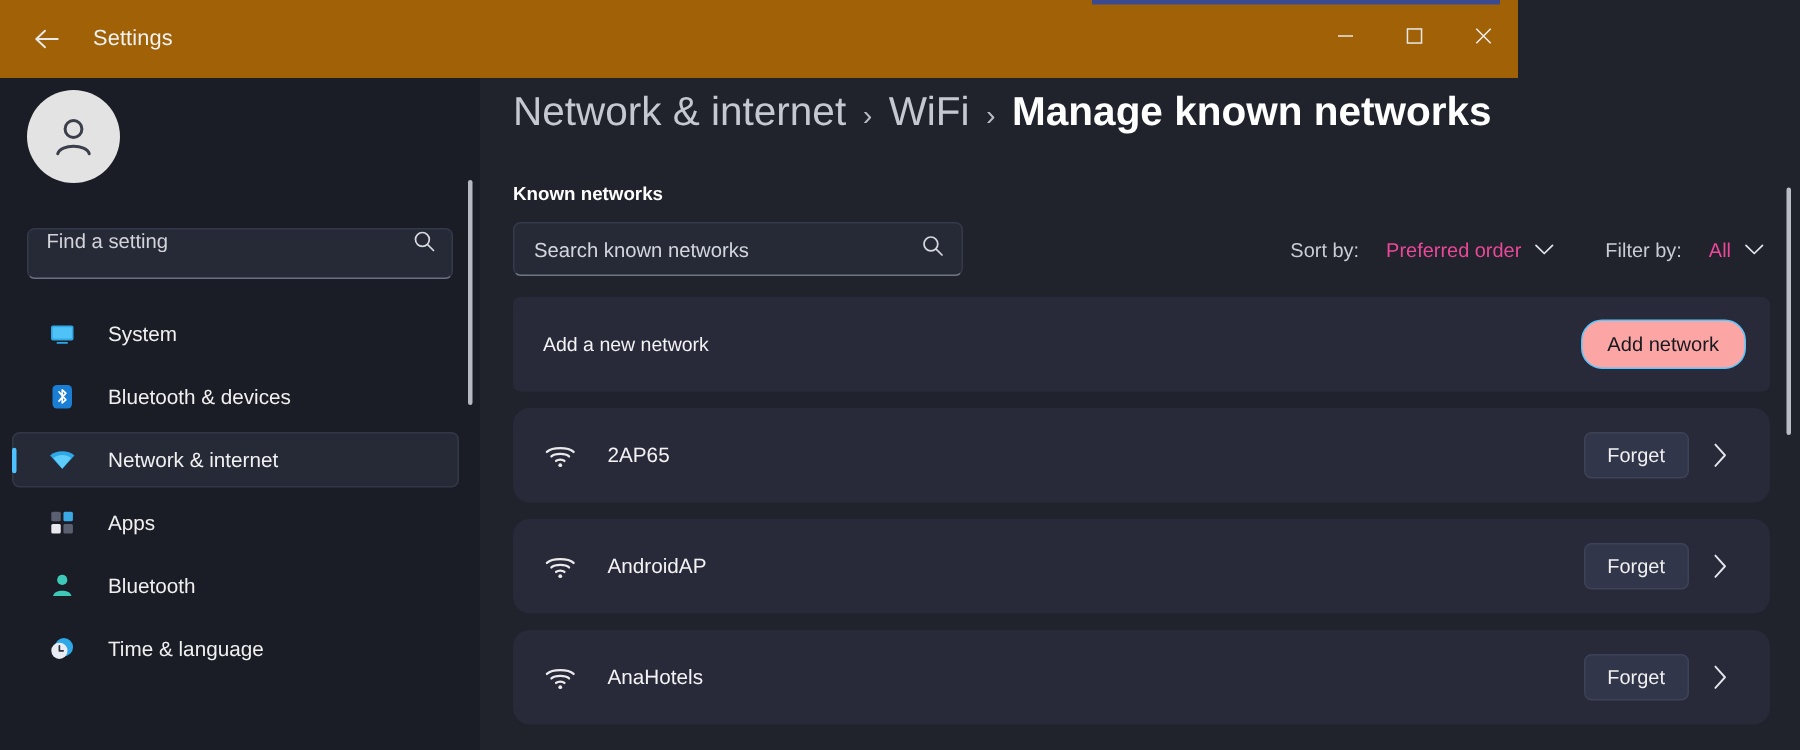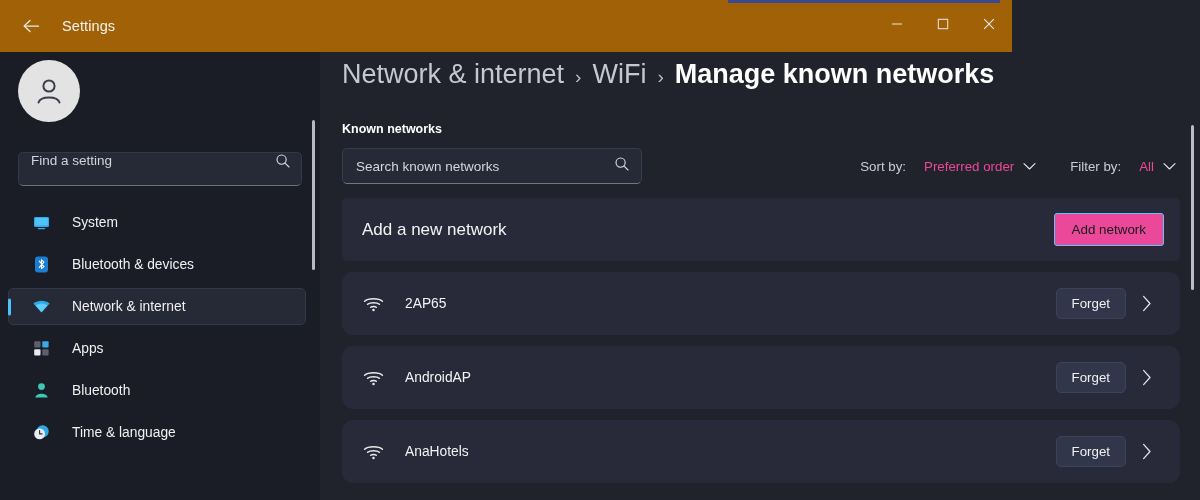--- a/index.html
+++ b/index.html
@@ -292,43 +292,43 @@
     border-radius: 5px;
     margin-bottom: 11px;
     display: flex;
     align-items: center;
     padding: 0 16px 0 20px;
   }
   .card.addnet { cursor: default; }
   .card.netrow { cursor: pointer; padding-left: 18px; border-radius: 11px; }
 
   .card-title {
-    font-size: 17px;
+    font-size: 13px;
     color: #f3f3f3;
   }
   .wifi-ico {
     width: 26px;
     flex: 0 0 auto;
     display: flex;
     align-items: center;
     justify-content: center;
   }
   .wifi-ico svg { display:block; }
   .net-name {
     margin-left: 19px;
     font-size: 13.8px;
     color: #f3f3f3;
   }
   .spacer { flex: 1; }
 
   .btn-primary {
-    background: #ec4899;
+    background: #fca5a5;
     color: #17191f;
     border: 1px solid #57c8ff;
-    border-radius: 3px;
+    border-radius: 14px;
     font-family: "Liberation Sans", sans-serif;
     font-size: 13.4px;
     padding: 8px 17px;
     cursor: pointer;
     white-space: nowrap;
     text-align: right;
   }
 
   .btn-forget {
     background: #32364a;

